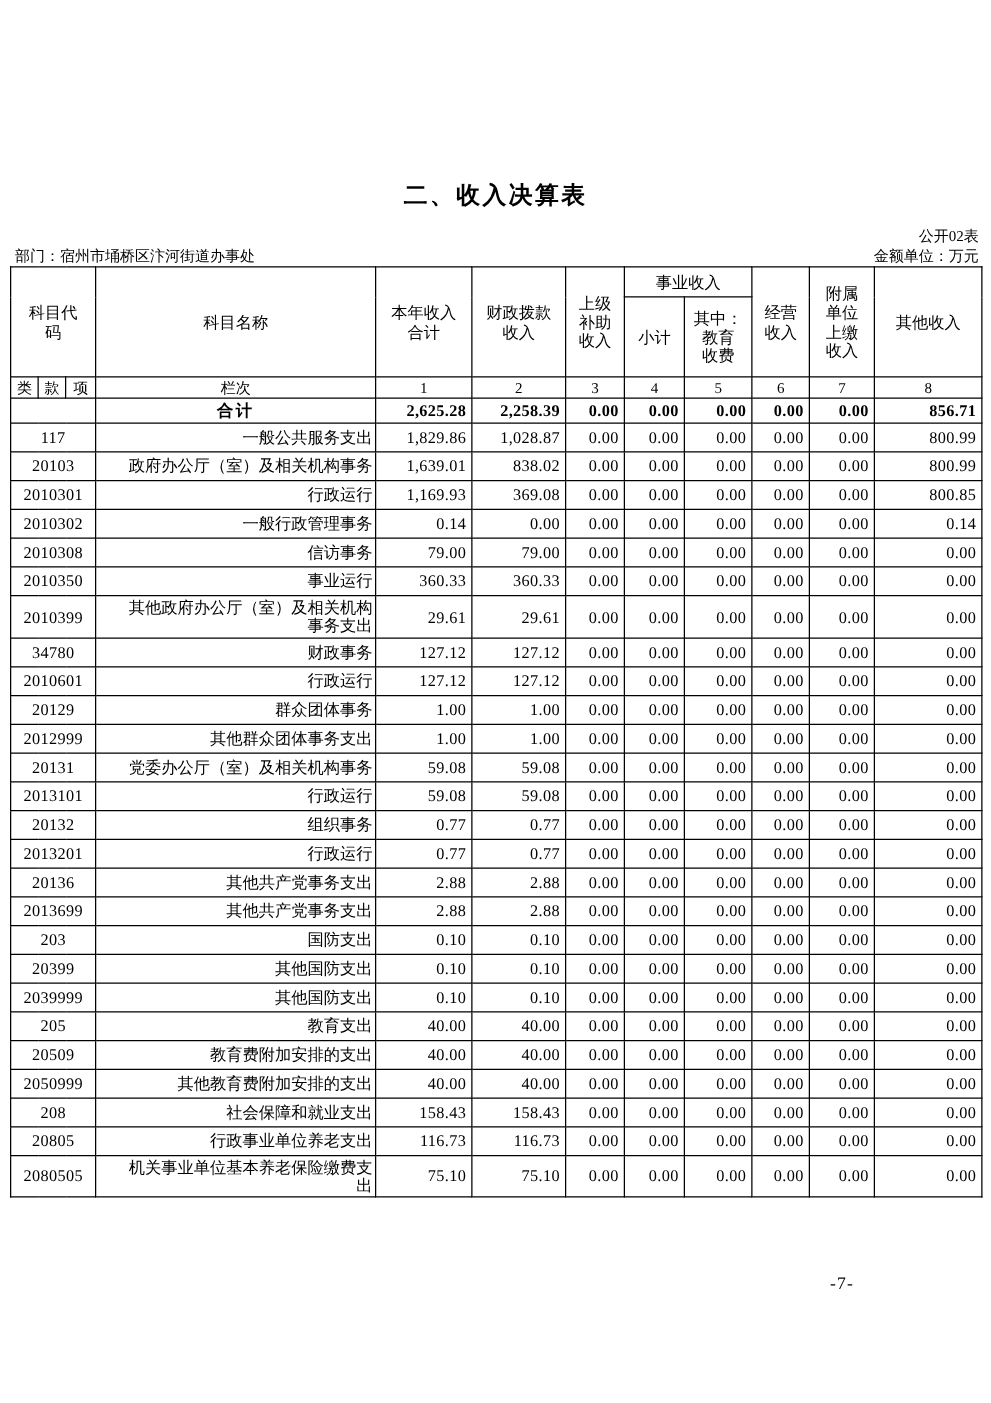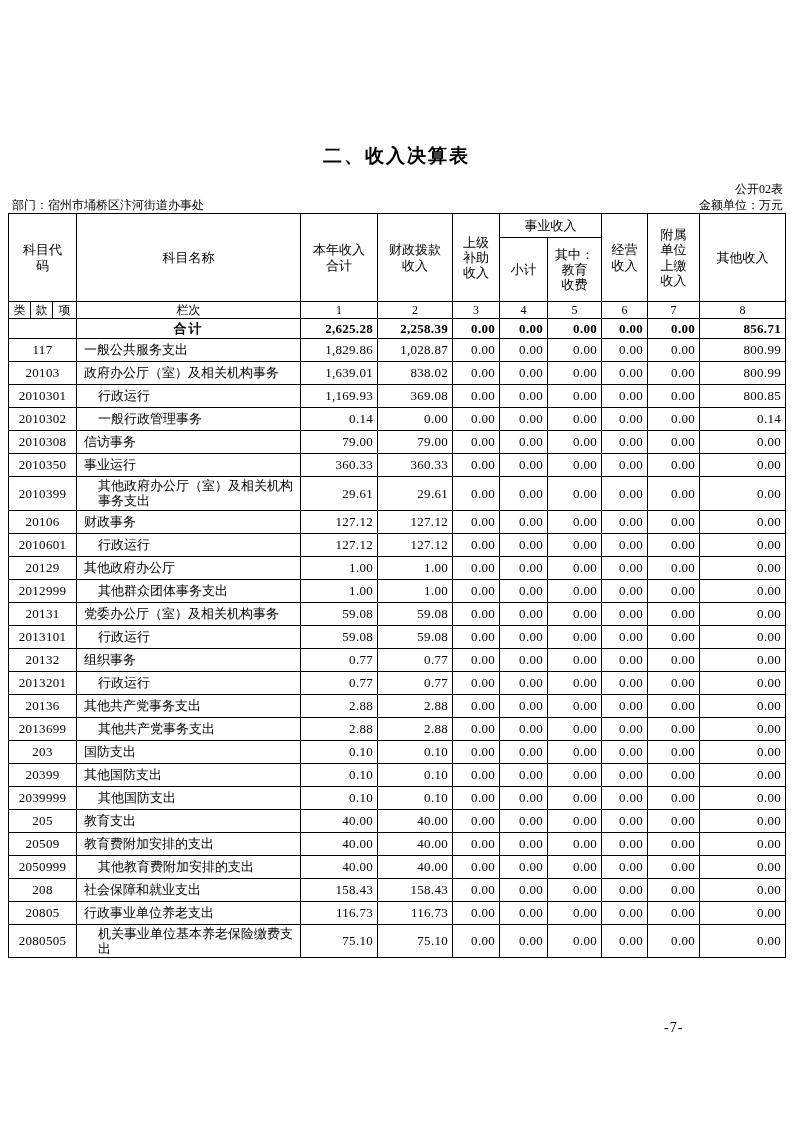--- a/index.html
+++ b/index.html
@@ -43,21 +43,21 @@
   }
   tr.h1 { height: 24px; }
   tr.h2 { height: 64px; }
   tr.lanci-row { height: 17px; }
   tr.lanci-row th { font-size: 12px; white-space: nowrap; }
   tr.total-row { height: 20px; font-weight: bold; }
   tr.total-row td { font-weight: bold; }
   tbody tr.data-row { height: 23px; }
 
   td.code { text-align: center; letter-spacing: 0.3px; }
-  td.name { text-align: left; padding-left: 7px; }
+  td.name { text-align: right; padding-left: 7px; }
   td.name.indent { padding-left: 21px; }
   td.num { text-align: right; padding-right: 4px; letter-spacing: 0.3px; white-space: nowrap; }
   td.total-label { text-align: center; letter-spacing: 2px; }
 
   .page-number {
     position: absolute; top: 1020px; left: 664px;
     font-size: 14px; letter-spacing: 1px;
   }
 </style>
 </head>
@@ -222,21 +222,21 @@
           <td class="num">29.61</td>
           <td class="num">29.61</td>
           <td class="num">0.00</td>
           <td class="num">0.00</td>
           <td class="num">0.00</td>
           <td class="num">0.00</td>
           <td class="num">0.00</td>
           <td class="num">0.00</td>
         </tr>
         <tr class="data-row">
-          <td colspan="3" class="code">20106</td>
+          <td colspan="3" class="code">34780</td>
           <td class="name">财政事务</td>
           <td class="num">127.12</td>
           <td class="num">127.12</td>
           <td class="num">0.00</td>
           <td class="num">0.00</td>
           <td class="num">0.00</td>
           <td class="num">0.00</td>
           <td class="num">0.00</td>
           <td class="num">0.00</td>
         </tr>
@@ -247,21 +247,21 @@
           <td class="num">127.12</td>
           <td class="num">0.00</td>
           <td class="num">0.00</td>
           <td class="num">0.00</td>
           <td class="num">0.00</td>
           <td class="num">0.00</td>
           <td class="num">0.00</td>
         </tr>
         <tr class="data-row">
           <td colspan="3" class="code">20129</td>
-          <td class="name">其他政府办公厅</td>
+          <td class="name">群众团体事务</td>
           <td class="num">1.00</td>
           <td class="num">1.00</td>
           <td class="num">0.00</td>
           <td class="num">0.00</td>
           <td class="num">0.00</td>
           <td class="num">0.00</td>
           <td class="num">0.00</td>
           <td class="num">0.00</td>
         </tr>
         <tr class="data-row">

